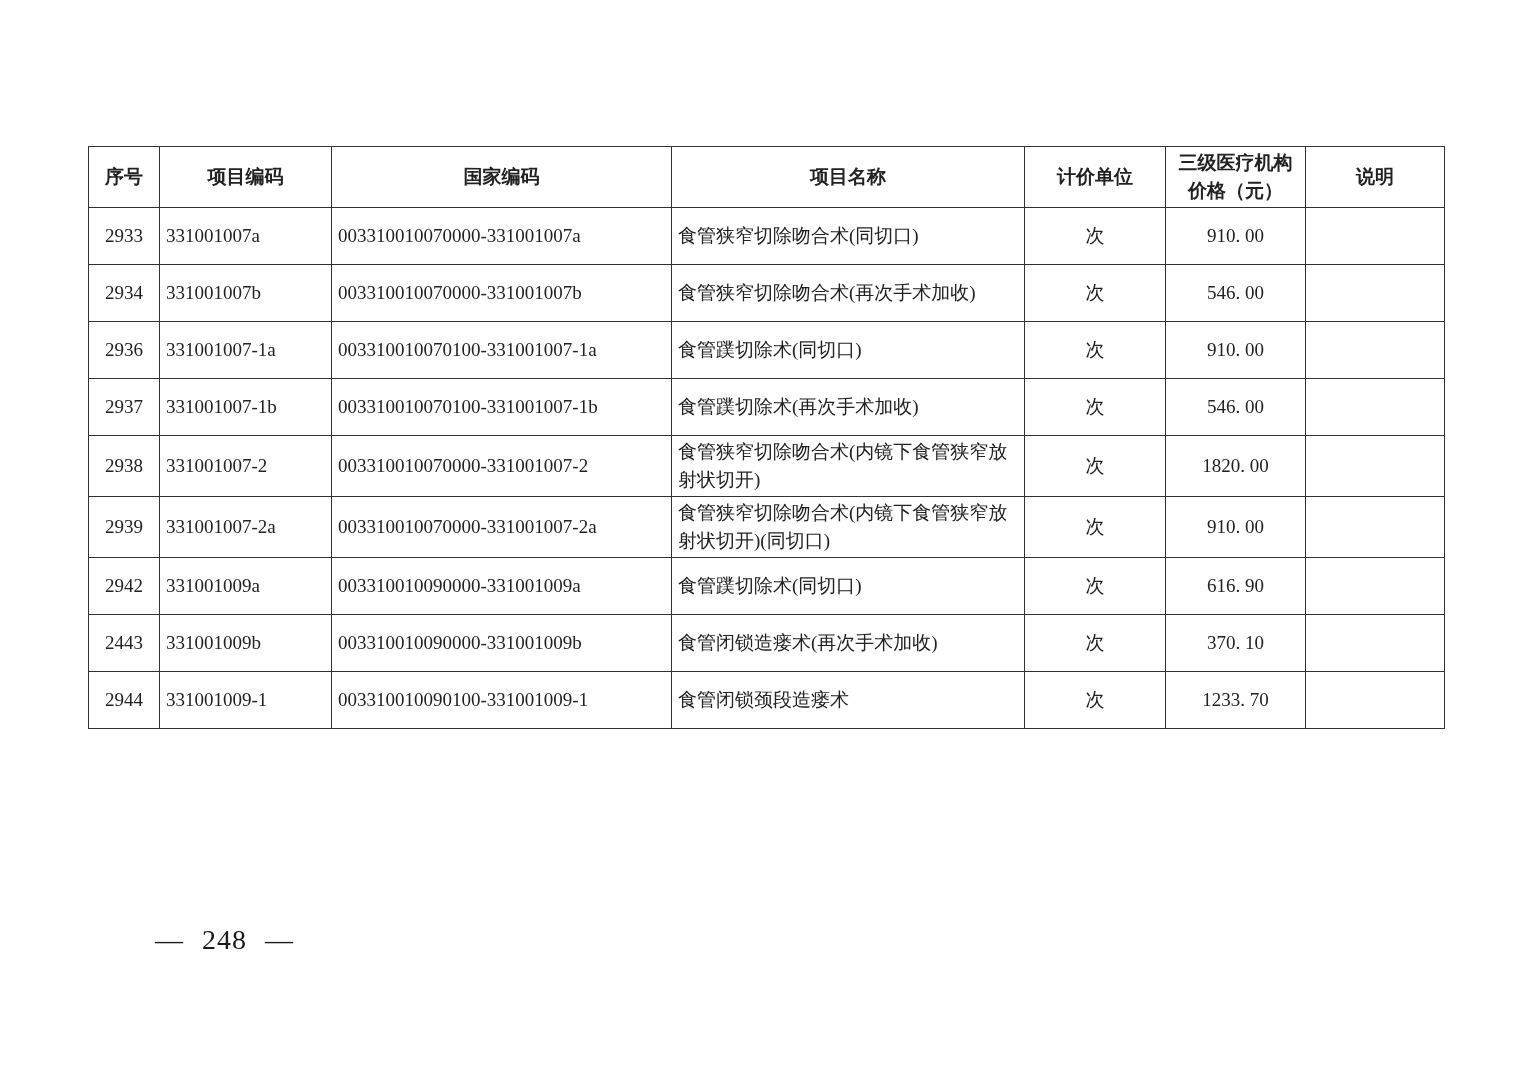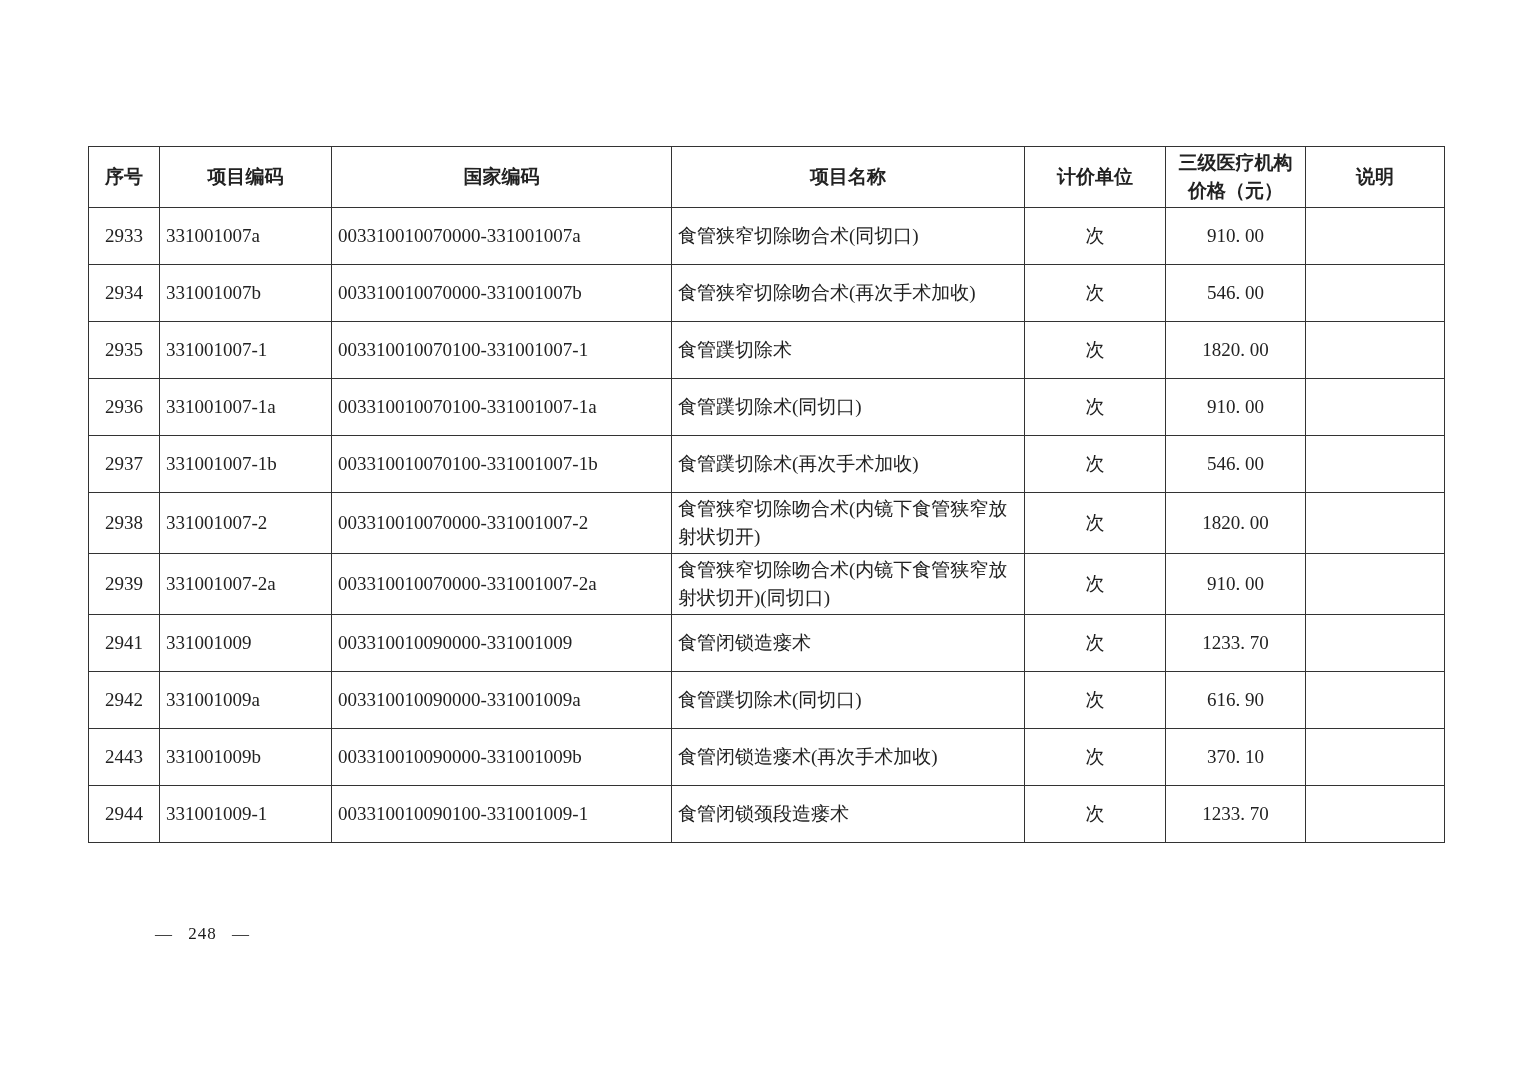--- a/index.html
+++ b/index.html
@@ -49,21 +49,21 @@
   td.c-code  { text-align: left; padding-left: 5px; margin-left: 16px; }
   td.c-ncode { text-align: left; padding-left: 5px; }
   td.c-name  { text-align: left; padding-left: 5px; }
   td.c-unit  { text-align: center; }
   td.c-price { text-align: center; }
   td.c-note  { text-align: center; }
   .footer-page-number {
     position: absolute;
     left: 155px;
     top: 924px;
-    font-size: 17px;
+    font-size: 28px;
     color: #1a1a1a;
     word-spacing: 10px;
     letter-spacing: 1px;
   }
 </style>
 </head>
 <body>
 
 <div class="page">
 
@@ -106,29 +106,20 @@
   <tr>
     <td class="c-seq">2934</td>
     <td class="c-code">331001007b</td>
     <td class="c-ncode">003310010070000-331001007b</td>
     <td class="c-name">食管狭窄切除吻合术(再次手术加收)</td>
     <td class="c-unit">次</td>
     <td class="c-price">546. 00</td>
     <td class="c-note"></td>
   </tr>
 
-  <tr>
-    <td class="c-seq">2935</td>
-    <td class="c-code">331001007-1</td>
-    <td class="c-ncode">003310010070100-331001007-1</td>
-    <td class="c-name">食管蹼切除术</td>
-    <td class="c-unit">次</td>
-    <td class="c-price">1820. 00</td>
-    <td class="c-note"></td>
-  </tr>
 
   <tr>
     <td class="c-seq">2936</td>
     <td class="c-code">331001007-1a</td>
     <td class="c-ncode">003310010070100-331001007-1a</td>
     <td class="c-name">食管蹼切除术(同切口)</td>
     <td class="c-unit">次</td>
     <td class="c-price">910. 00</td>
     <td class="c-note"></td>
   </tr>
@@ -157,29 +148,20 @@
     <td class="c-seq">2939</td>
     <td class="c-code">331001007-2a</td>
     <td class="c-ncode">003310010070000-331001007-2a</td>
     <td class="c-name">食管狭窄切除吻合术(内镜下食管狭窄放射状切开)(同切口)</td>
     <td class="c-unit">次</td>
     <td class="c-price">910. 00</td>
     <td class="c-note"></td>
   </tr>
 
 
-  <tr>
-    <td class="c-seq">2941</td>
-    <td class="c-code">331001009</td>
-    <td class="c-ncode">003310010090000-331001009</td>
-    <td class="c-name">食管闭锁造瘘术</td>
-    <td class="c-unit">次</td>
-    <td class="c-price">1233. 70</td>
-    <td class="c-note"></td>
-  </tr>
 
   <tr>
     <td class="c-seq">2942</td>
     <td class="c-code">331001009a</td>
     <td class="c-ncode">003310010090000-331001009a</td>
     <td class="c-name">食管蹼切除术(同切口)</td>
     <td class="c-unit">次</td>
     <td class="c-price">616. 90</td>
     <td class="c-note"></td>
   </tr>

